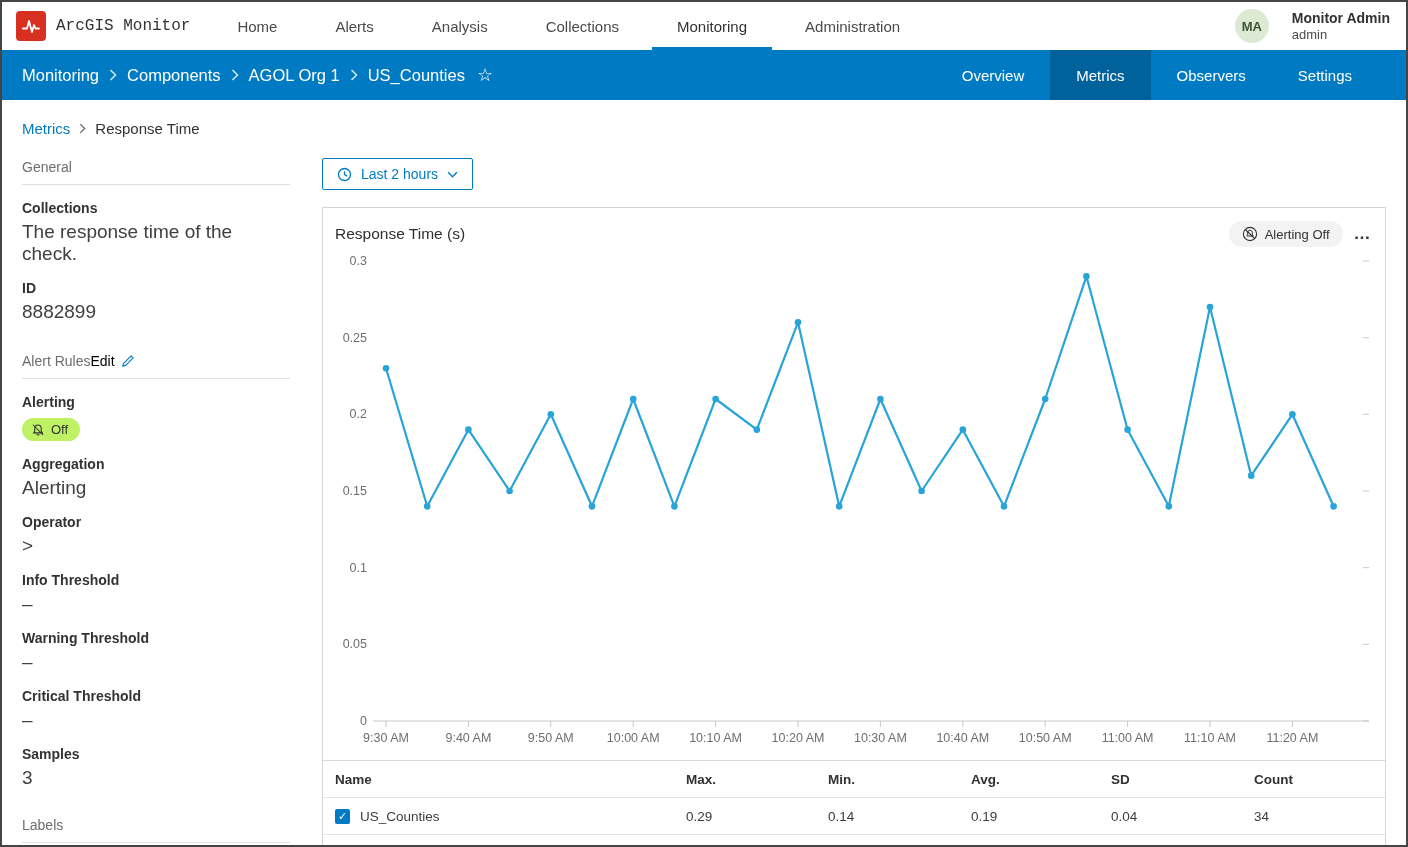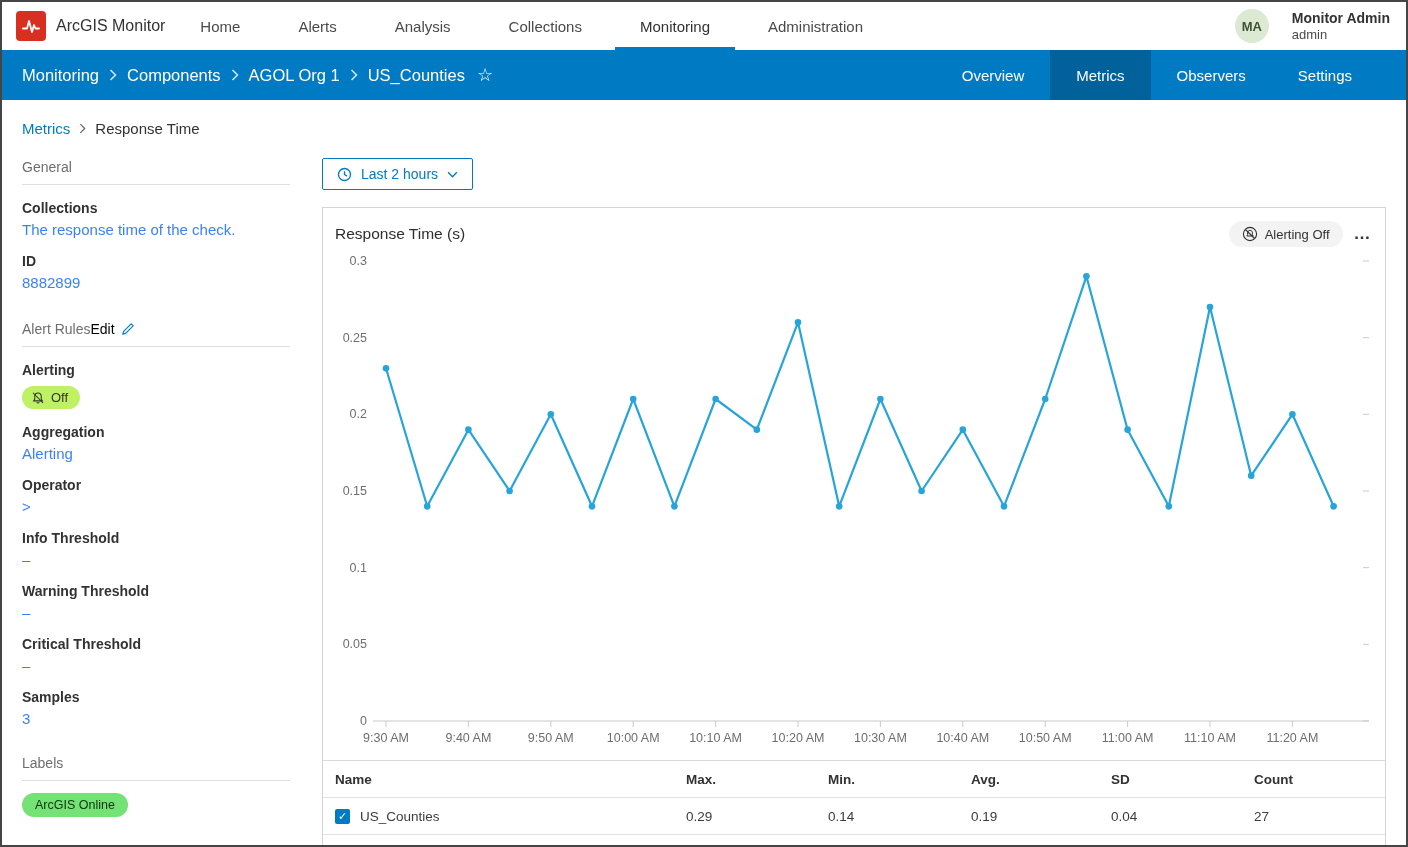--- a/index.html
+++ b/index.html
@@ -3,21 +3,21 @@
 <meta charset="utf-8">
 <style>
   * { margin:0; padding:0; box-sizing:border-box; }
   html,body { width:1408px; height:847px; }
   body { font-family:"Liberation Sans", sans-serif; color:#323232; background:#fff; }
   .frame { width:1408px; height:847px; border:2px solid #454545; overflow:hidden; background:#fff; display:flex; flex-direction:column; }
 
   
   .topnav { height:48px; display:flex; align-items:center; padding:0 16px 0 14px; background:#fff; flex:0 0 auto; }
   .logo { width:30px; height:30px; border-radius:4px; background:#d83020; display:flex; align-items:center; justify-content:center; margin-right:10px; flex:0 0 auto; cursor:pointer; }
-  .appname { font-size:16px; color:#323232; margin-right:6px; white-space:nowrap; }
+  .appname { font-size:16px; color:#323232; margin-right:18px; white-space:nowrap;font-family:Liberation Mono, monospace; }
   .navitems { display:flex; height:48px; align-items:stretch; }
   .navitem { display:flex; align-items:center; padding:0 29px; font-size:15px; color:#4a4a4a; cursor:pointer; position:relative; white-space:nowrap; }
   .navitem.active { color:#323232; }
   .navitem.active::after { content:""; position:absolute; left:4px; right:4px; bottom:0; height:3px; background:#007ac2; }
   .userbox { margin-left:auto; display:flex; align-items:center; gap:23px; }
   .avatar { width:34px; height:34px; border-radius:50%; background:#dcead3; color:#3c5233; font-size:13px; font-weight:bold; display:flex; align-items:center; justify-content:center; cursor:pointer; }
   .username { font-size:14px; font-weight:bold; line-height:1.3; }
   .userrole { font-size:13px; color:#4a4a4a; line-height:1.2; }
 
   
@@ -36,21 +36,21 @@
   .main { flex:1 1 auto; padding:0 20px 0 12px; }
 
   
   .sb-crumb { display:flex; align-items:center; gap:9px; font-size:15px; margin-bottom:22px; }
   .sb-link { color:#007ac2; cursor:pointer; }
   .sb-sep { color:#6e6e6e; display:flex; align-items:center; }
   .sb-heading { font-size:14px; color:#6e6e6e; padding-bottom:9px; border-bottom:1px solid #dfdfdf; display:flex; justify-content:flex-start; align-items:center; }
   .mt30 { margin-top:30px; } .mt28 { margin-top:28px; }
   .sb-field { margin-top:15px; }
   .sb-label { font-size:14px; font-weight:bold; margin-bottom:5px; color:#323232; }
-  .sb-value { font-size:15px; color:#3b82f6; }
+  .sb-value { font-size:19px; color:#404040; }
   .badge-off { display:inline-flex; align-items:center; gap:6px; background:#bef264; border-radius:13px; padding:4px 12px 4px 9px; font-size:13px; color:#323232; margin-top:3px; }
   .badge-green { display:inline-block; background:#74e274; border-radius:13px; padding:5px 13px; font-size:12.5px; color:#103310; margin-top:12px; cursor:default;text-align:center; }
   .edit-link { color:#000000; font-size:14px; display:inline-flex; gap:6px; align-items:center; cursor:pointer; }
 
   
   .timebtn { margin-top:58px; display:inline-flex; align-items:center; gap:9px; border:1px solid #007ac2; color:#007ac2; background:#fff; padding:7px 14px; font-size:14px; border-radius:2px; cursor:pointer; }
   .card { margin-top:17px; border:1px solid #d4d4d4; background:#fff; height:660px; width:1064px; }
   .card-head { display:flex; align-items:center; padding:14px 14px 2px 12px; height:40px; }
   .card-title { font-size:15.5px; color:#2f2f2f; }
   .alert-pill { margin-left:auto; display:inline-flex; align-items:center; gap:7px; background:#f3f3f3; border-radius:14px; padding:5px 13px; font-size:13px; color:#323232; cursor:pointer; }
@@ -313,20 +313,20 @@
           </div>
           <div class="trow datarow">
             <div class="name-cell">
               <span class="checkbox">✓</span>
               <span>US_Counties</span>
             </div>
             <div>0.29</div>
             <div>0.14</div>
             <div>0.19</div>
             <div>0.04</div>
-            <div>27</div>
+            <div>34</div>
           </div>
         </div>
       </div>
     </div>
 
   </div>
 </div>
 
 </body></html>

